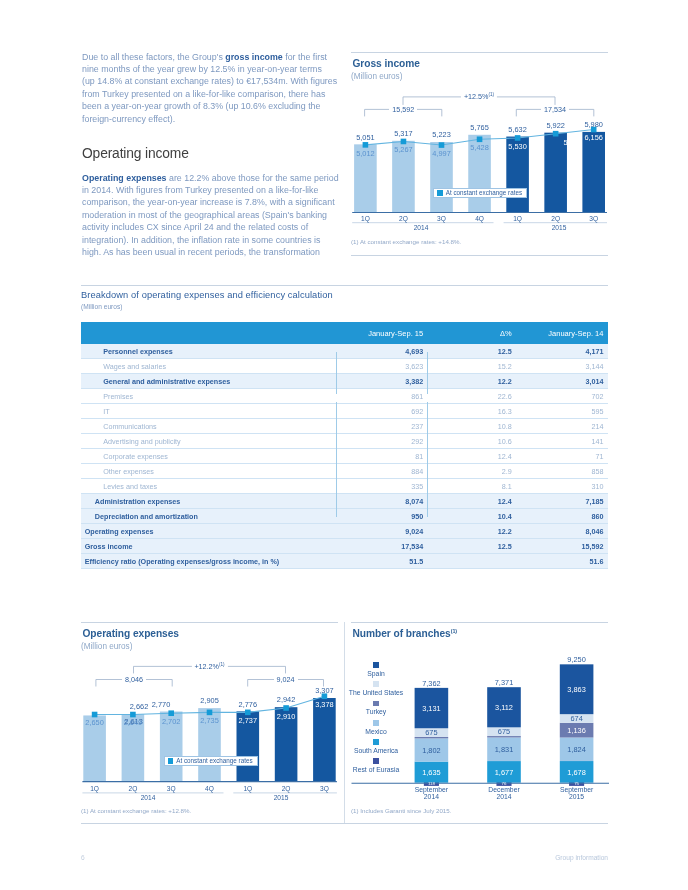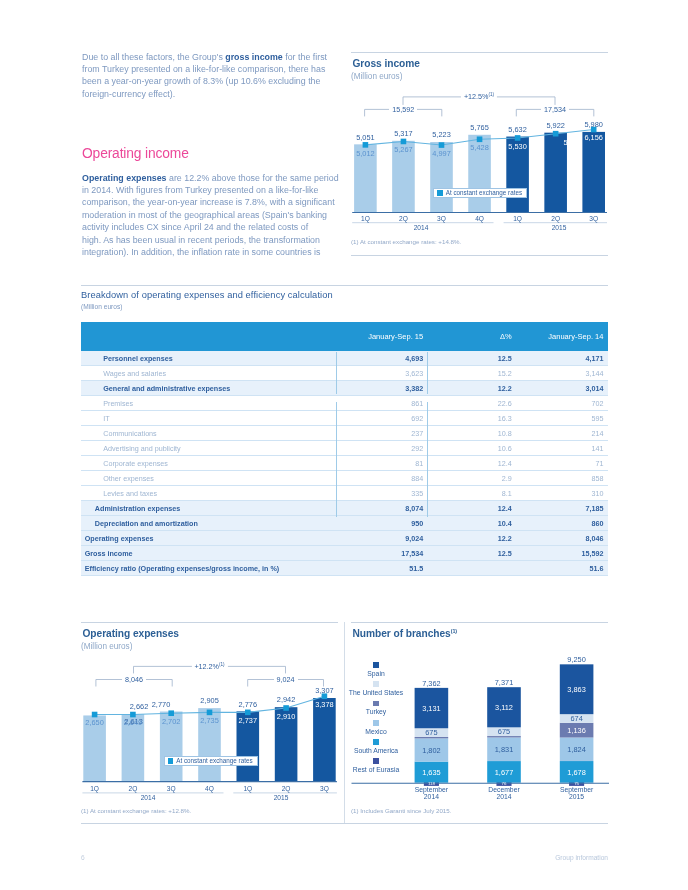--- a/index.html
+++ b/index.html
@@ -4,34 +4,34 @@
 <style>
   html,body{margin:0;padding:0;}
   body{width:688px;height:890px;background:#fff;font-family:"Liberation Sans",sans-serif;
        position:relative;overflow:hidden;-webkit-font-smoothing:antialiased;}
   .page{position:absolute;inset:0;width:688px;height:890px;}
   .abs{position:absolute;}
   
   .para{font-size:8.85px;color:#7e99c0;}
   .para .tl{line-height:12.4px;white-space:nowrap;}
   .para b{color:#2f5f9e;font-weight:bold;}
-  .sec-h{font-size:13.8px;color:#ec4899;letter-spacing:-0.01em;}
+  .sec-h{font-size:13.8px;color:#404040;letter-spacing:-0.01em;}
   
   .rule{background:#c8d4e2;height:1px;}
   .vrule{background:#d3dde8;width:1px;}
   
   .ch-title{font-size:10.2px;color:#2c5f95;font-weight:bold;letter-spacing:-0.005em;}
   .ch-sub{font-size:8.2px;color:#8fa8c8;}
   .ch-foot{font-size:6.2px;color:#93a9c8;}
   
   .tb-title{font-size:9.3px;color:#2f5f9e;letter-spacing:.01em;}
   .tb-sub{font-size:6.6px;color:#7e99c0;}
   table.data{border-collapse:collapse;width:527px;table-layout:fixed;}
   table.data th{background:#2196d4;color:#fff;font-size:7.5px;font-weight:normal;
-      text-align:right;padding:0 6px 0 0;height:29px;vertical-align:middle;}
+      text-align:right;padding:0 6px 0 0;height:22px;vertical-align:middle;}
   table.data td{font-size:7.2px;height:14px;vertical-align:middle;padding:0;
       border-bottom:1px solid #cfe3f4;}
   table.data td.lbl{text-align:left;}
   table.data td.num{text-align:right;}
   table.data td.c1,table.data th.c1{padding-right:3.8px;}
   table.data td.c2,table.data th.c2{padding-right:6.3px;}
   table.data td.c3,table.data th.c3{padding-right:4.6px;}
   tr.band{background:#e7f1fb;}
   tr.band td{color:#2f5f9e;font-weight:bold;}
   tr.sub td{color:#9fb6d2;}
@@ -59,35 +59,37 @@
   .blg{font-size:6.8px;color:#2f5f9e;transform:translateX(-50%);white-space:nowrap;}
   .tsup{font-size:5.4px;vertical-align:super;}
 </style>
 </head>
 <body>
 
 <div class="page">
 
 <div class="abs para" style="left:82px;top:50.6px;width:256px;">
       <div class="tl"><span>Due to all these factors, the Group's </span><b>gross income</b><span> for the first</span></div>
+      <div class="tl"><span>nine months of the year grew by 12.5% in year-on-year terms</span></div>
+      <div class="tl"><span>(up 14.8% at constant exchange rates) to €17,534m. With figures</span></div>
       <div class="tl"><span>from Turkey presented on a like-for-like comparison, there has</span></div>
       <div class="tl"><span>been a year-on-year growth of 8.3% (up 10.6% excluding the</span></div>
       <div class="tl"><span>foreign-currency effect).</span></div>
     </div>
 
 <div class="abs sec-h" style="left:82px;top:145.5px;">Operating income</div>
 
 <div class="abs para" style="left:82px;top:171.6px;width:256px;">
       <div class="tl"><b>Operating expenses</b><span> are 12.2% above those for the same period</span></div>
       <div class="tl"><span>in 2014. With figures from Turkey presented on a like-for-like</span></div>
       <div class="tl"><span>comparison, the year-on-year increase is 7.8%, with a significant</span></div>
       <div class="tl"><span>moderation in most of the geographical areas (Spain's banking</span></div>
       <div class="tl"><span>activity includes CX since April 24 and the related costs of</span></div>
+      <div class="tl"><span>integration). In addition, the inflation rate in some countries is</span></div>
       <div class="tl"><span>high. As has been usual in recent periods, the transformation</span></div>
-      <div class="tl"><span>integration). In addition, the inflation rate in some countries is</span></div>
     </div>
 
 <div class="abs" style="left:351px;top:52px;width:257px;height:212px;">
   <div class="rule" style="position:absolute;left:0;top:0;width:257px;"></div>
   <div class="abs ch-title" style="left:1.5px;top:5.8px;">Gross income</div>
   <div class="abs ch-sub" style="left:0;top:20px;">(Million euros)</div>
   <svg class="abs" width="270" height="180" style="left:0px;top:0px;overflow:visible;">
         <g stroke="#9fb2cc" stroke-width="0.8" fill="none">
           <path d="M52 52.9 V44.9 H204 V52.9"></path>
           <path d="M13.6 64.4 V57.4 H90.8 V64.4"></path>

